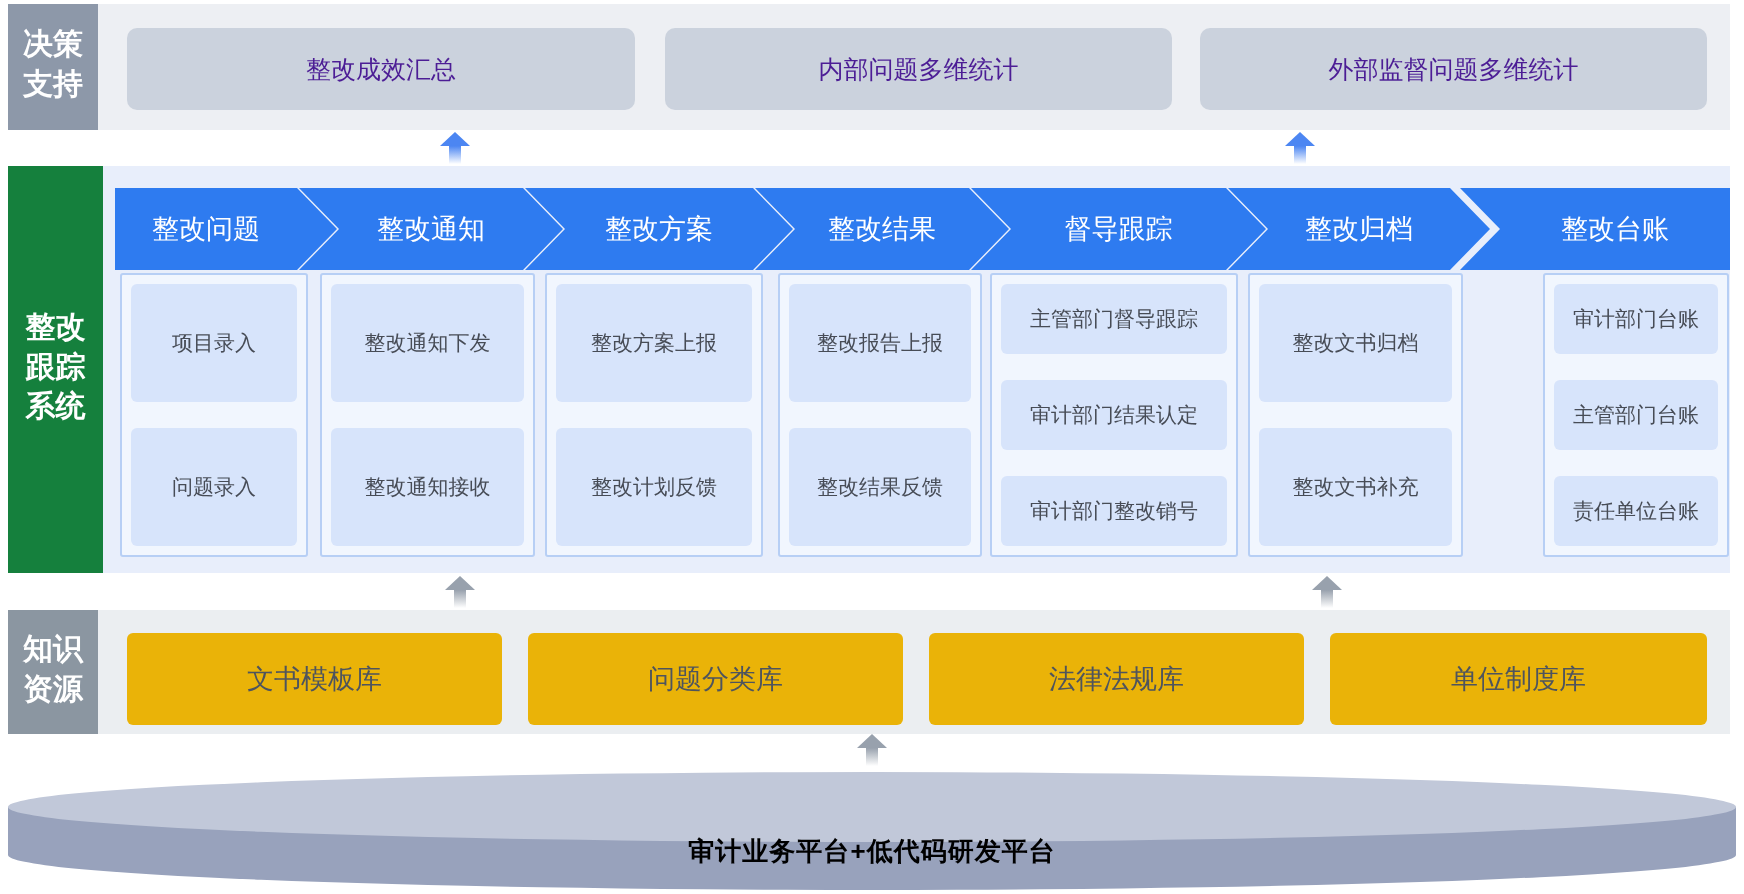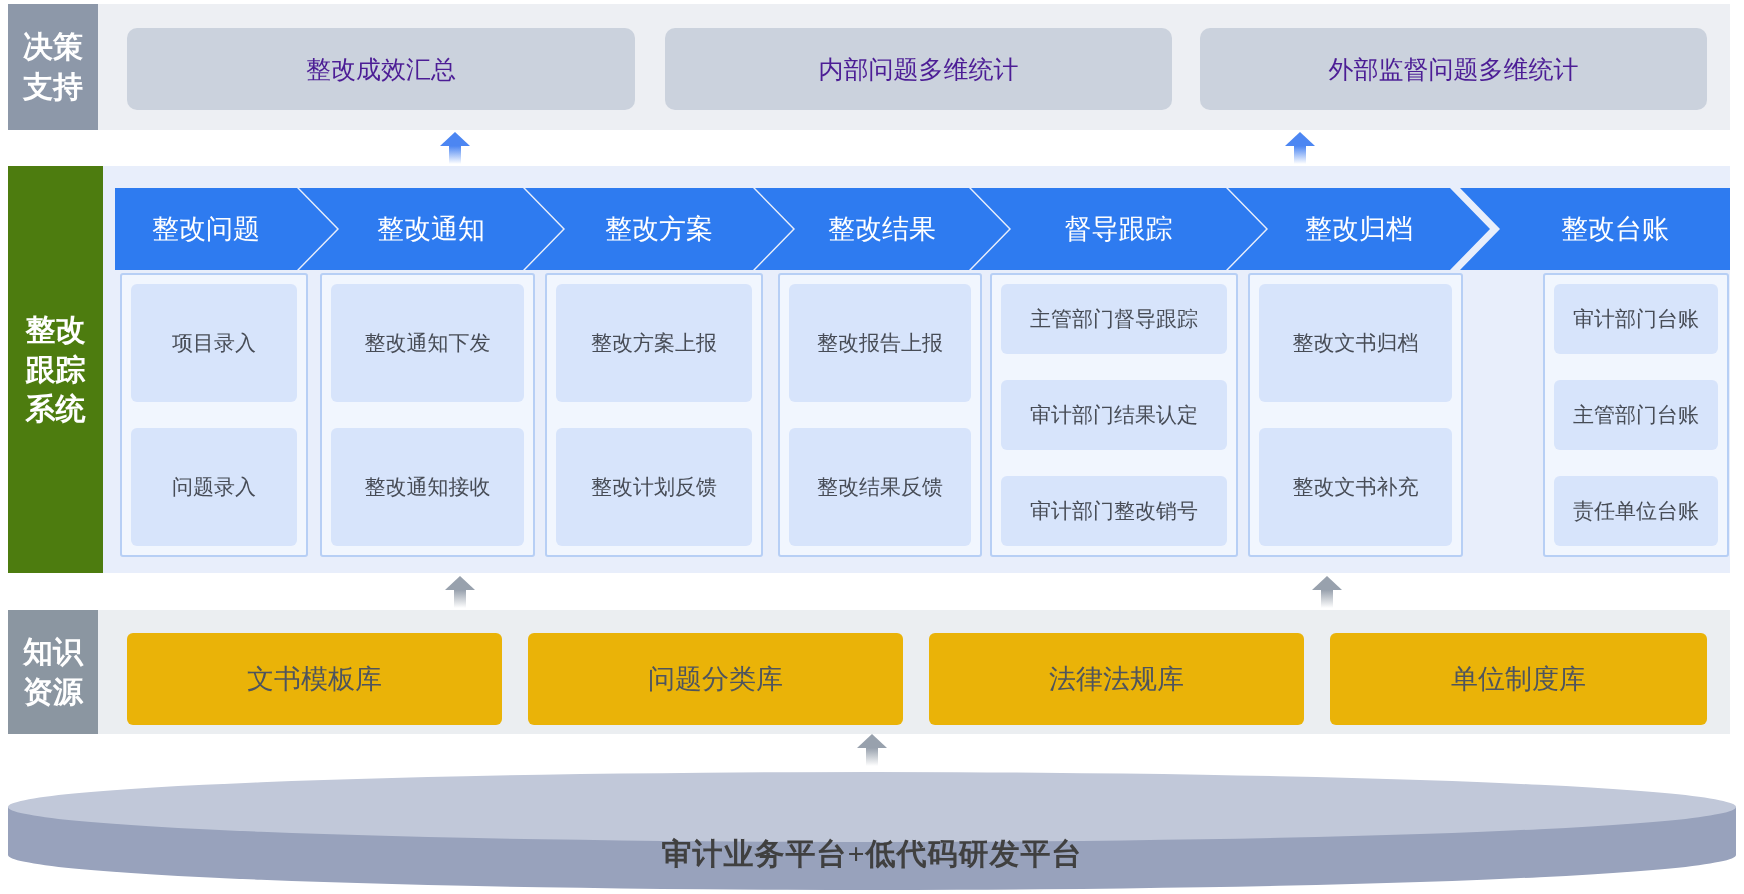--- a/index.html
+++ b/index.html
@@ -1,34 +1,34 @@
 <!DOCTYPE html>
 <html><head>
 <meta charset="utf-8">
 <style>
   html,body{margin:0;padding:0;background:#fff}
   .canvas{position:relative;width:1744px;height:894px;background:#fff;
-          font-family:Liberation Serif, serif;overflow:hidden}
+          font-family:Liberation Mono, monospace;overflow:hidden}
   .row{position:absolute;left:8px;width:1722px}
 
   
   .side-label{position:absolute;left:0;top:0;bottom:0;display:flex;align-items:center;
               justify-content:center;color:#fff;font-weight:bold;font-size:30px;
               line-height:1.32;text-align:center}
   .side-label .txt{width:64px;word-break:break-all}
 
   
   #row-decision{top:4px;height:126px;background:#edeff3}
   #row-decision .side-label{width:90px;background:#8d98a9}
   .gbox{position:absolute;top:24px;height:82px;background:#cbd2dd;border-radius:10px;
         display:flex;align-items:center;justify-content:center;font-size:25px;color:#4c1d95}
 
   
   #row-main{top:166px;height:407px;background:#e8eefb}
-  #row-main .side-label{width:95px;background:#4d7c0f}
+  #row-main .side-label{width:95px;background:#15803d}
   .chev{position:absolute;top:22px;height:82px;background:#2e7bf0;color:#fff;font-size:27px;
         display:flex;align-items:center;justify-content:center;box-sizing:border-box}
   .chev-first{clip-path:polygon(0 0,calc(100% - 40px) 0,100% 50%,calc(100% - 40px) 100%,0 100%);
               padding-right:40px}
   .chev-mid{clip-path:polygon(0 0,calc(100% - 40px) 0,100% 50%,calc(100% - 40px) 100%,0 100%,40px 50%);
             padding:0 40px}
   .chev-last{clip-path:polygon(0 0,100% 0,100% 100%,0 100%,40px 50%);padding-left:40px}
 
   .col-panel{position:absolute;top:107px;height:284px;background:#f1f6fe;
              border:2px solid #b7cff5;border-radius:3px;padding:9px;display:flex;
@@ -47,21 +47,21 @@
   .arrow .head{width:0;height:0;border-left:15px solid transparent;border-right:15px solid transparent}
   .arrow .tail{width:12px;height:18px;margin:0 auto}
   .arrow-blue .head{border-bottom:14px solid #4c86f2}
   .arrow-blue .tail{background:linear-gradient(#4c86f2,rgba(76,134,242,0))}
   .arrow-gray .head{border-bottom:14px solid #98a1ad}
   .arrow-gray .tail{background:linear-gradient(#98a1ad,rgba(152,161,173,0))}
 
   
   #platform{position:absolute;left:0;top:760px;width:1744px;height:134px}
   #platform .plabel{position:absolute;left:0;right:0;top:74px;text-align:center;
-                    font-size:30px;font-weight:bold;color:#404040;letter-spacing:1px}
+                    font-size:26px;font-weight:bold;color:#000000;letter-spacing:1px}
 </style>
 </head>
 <body>
 
 <div class="canvas">
 
   <div class="row" id="row-decision">
     <div class="side-label">
       <div class="txt">决策支持</div>
     </div>

